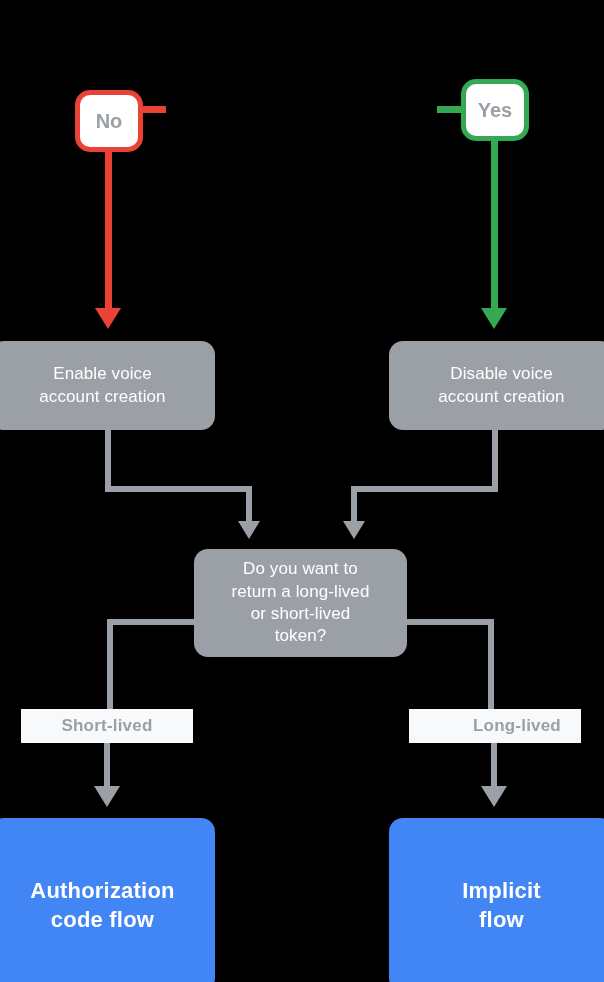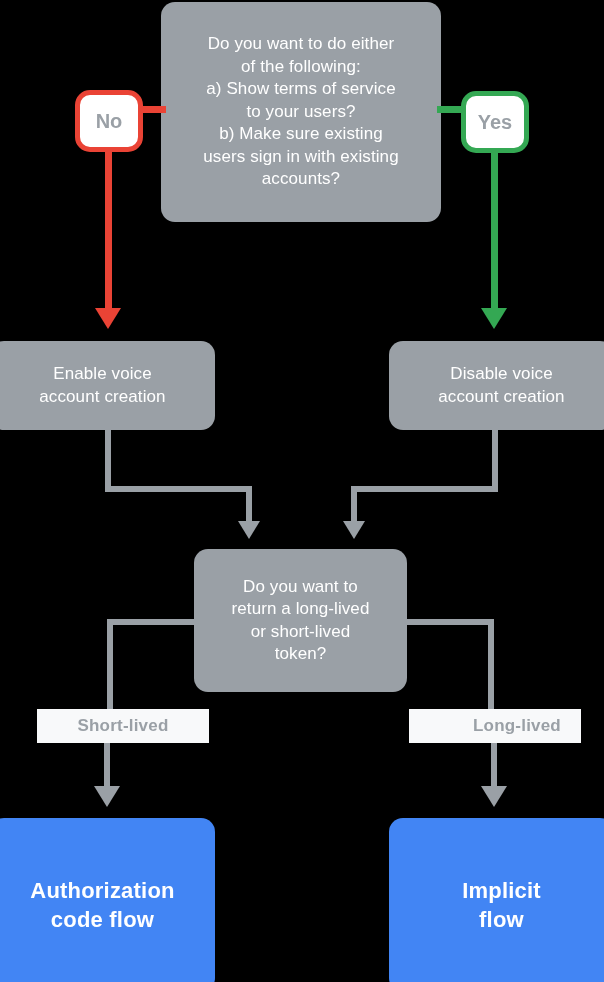--- a/index.html
+++ b/index.html
@@ -50,21 +50,21 @@
     top: 2px;
     width: 280px;
     height: 220px;
     padding: 6px 14px;
   }
   
   #q-token {
     left: 194px;
     top: 549px;
     width: 213px;
-    height: 143px;
+    height: 108px;
     padding: 4px 12px;
   }
 
   
   #act-enable {
     left: -10px;
     top: 341px;
     width: 225px;
     height: 89px;
   }
@@ -105,21 +105,21 @@
   }
   #badge-no {
     left: 75px;
     top: 90px;
     width: 68px;
     height: 62px;
     border: 5px solid #ea4335;
   }
   #badge-yes {
     left: 461px;
-    top: 91px;
+    top: 79px;
     width: 68px;
     height: 62px;
     border: 5px solid #34a853;
   }
 
   
   .edge-label {
     position: absolute;
     box-sizing: border-box;
     display: flex;
@@ -130,21 +130,20 @@
     font-size: 17px;
     font-weight: bold;
     letter-spacing: 0.2px;
     z-index: 5;
   }
   #lbl-short {
     left: 21px;
     top: 709px;
     width: 172px;
     height: 34px;
-    margin-left: 16px;
   }
   #lbl-long {
     left: 409px;
     top: 709px;
     width: 172px;
     height: 34px;
     padding-left: 44px;
   }
 
   
@@ -169,27 +168,20 @@
     border-left-width: 11px;
     border-right-width: 11px;
     border-top-width: 18px;
   }
 </style>
 </head>
 <body>
 
 <div id="canvas">
 
-  <div class="node gray" id="q-top">Do you want to do either
-of the following:
-a) Show terms of service
-to your users?
-b) Make sure existing
-users sign in with existing
-accounts?</div>
 
   <div class="seg red" style="left:138px; top:106px; width:28px; height:7px;"></div>
 
   <div class="seg green" style="left:437px; top:106px; width:28px; height:7px;"></div>
 
   <div class="badge" id="badge-no">No</div>
 
   <div class="seg red" style="left:105px; top:136px; width:7px; height:175px;"></div>
   <div class="arrow red" style="left:95px; top:308px;"></div>
 

